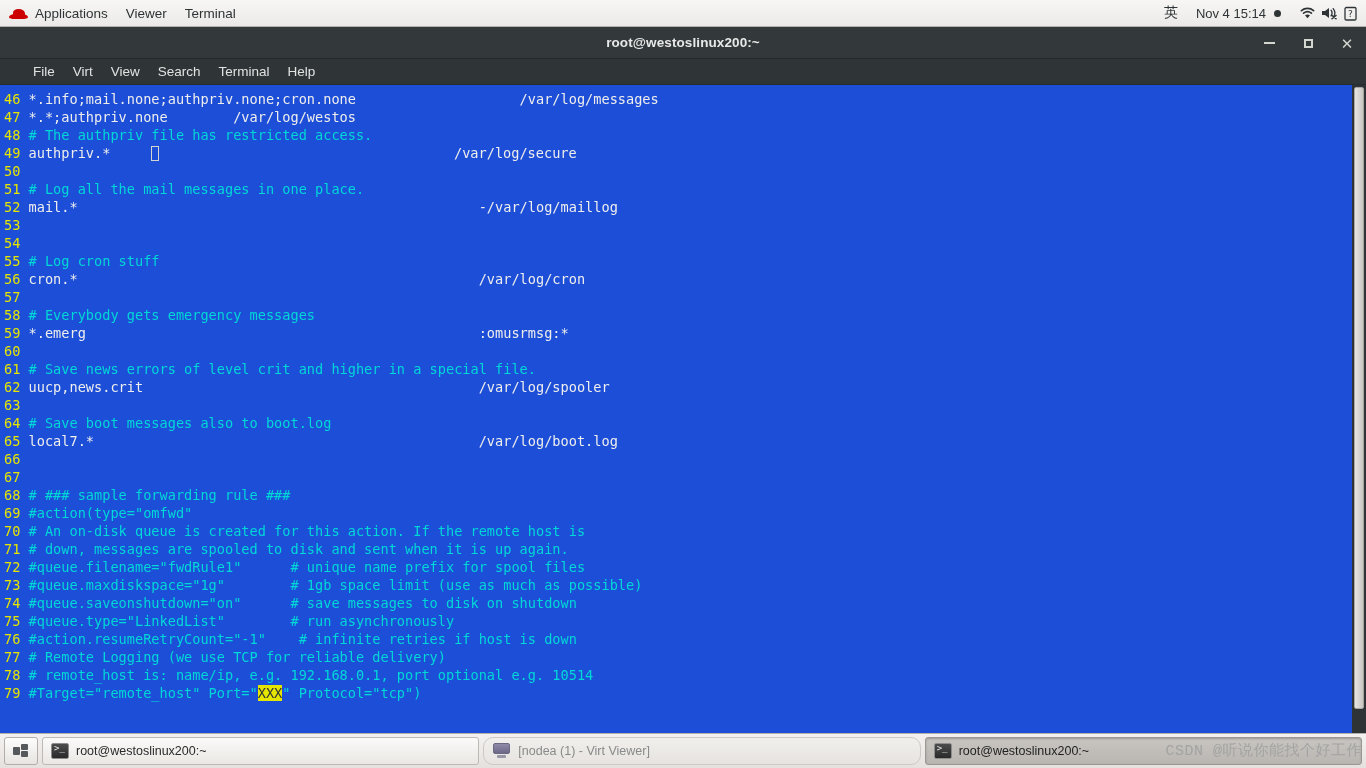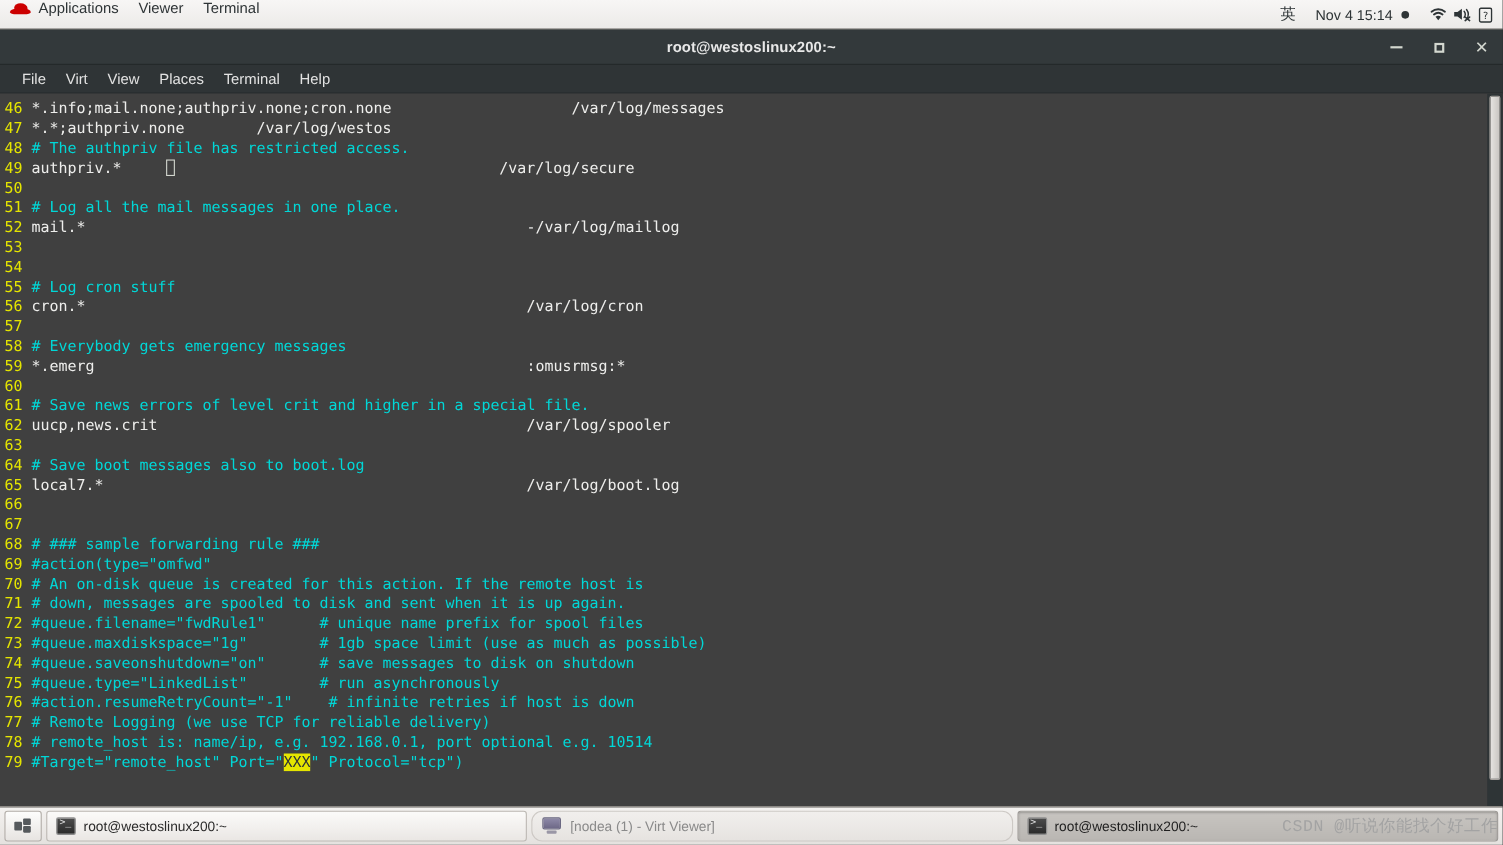--- a/index.html
+++ b/index.html
@@ -13,21 +13,21 @@
   
   #top-panel {
     position:absolute; left:0; top:0; width:1366px; height:27px;
     background:linear-gradient(#f7f6f5, #eceae8);
     border-bottom:1px solid #b6b0aa;
     display:flex; align-items:center;
     font-size:13.5px; color:#2e3436;
   }
   .panel-left { display:flex; align-items:center; height:100%; }
   .panel-menu {
-    display:flex; align-items:flex-start; gap:7px;
+    display:flex; align-items:center; gap:7px;
     height:100%; padding:0 9px;
     cursor:default;
   }
   .redhat {
     width:19px; height:15px; position:relative; display:inline-block;
   }
   .redhat .brim {
     position:absolute; left:0; bottom:2px; width:19px; height:5px;
     background:#cc0000; border-radius:50%/100% 100% 60% 60%;
   }
@@ -73,33 +73,33 @@
   .win-btn {
     width:22px; height:22px; display:flex; align-items:center;
     justify-content:center; color:#d3d7cf; cursor:default;
   }
   .wb-min { width:11px; height:2px; background:#d3d7cf; }
   .wb-max { width:9px; height:9px; border:2px solid #d3d7cf; }
   .wb-close { font-size:15px; line-height:1; }
 
   #menubar {
     height:26px; background:#2f3436;
-    display:flex; align-items:center; padding-left:11px;
+    display:flex; align-items:center; padding-left:24px;
     flex:0 0 26px;
     border-bottom:1px solid #262b2d;
   }
   .menu-item {
     padding:3px 9px; font-size:13.5px; color:#e2e2e2; cursor:default;
     border-radius:2px;
   }
 
   
   #term-body {
     flex:1; position:relative;
-    background:#404040;
+    background:#1d4ed8;
     display:flex;
     overflow:hidden;
   }
   #term-text {
     flex:1;
     font-family:"DejaVu Sans Mono", monospace;
     font-size:13.6px;
     line-height:18px;
     padding:5px 0 0 4px;
     white-space:pre;
@@ -290,21 +290,21 @@
           <span class="wb-max"></span>
         </div>
       <div class="win-btn wb-close">✕</div>
     </div>
   </div>
 
   <div id="menubar">
     <div class="menu-item">File</div>
     <div class="menu-item">Virt</div>
     <div class="menu-item">View</div>
-    <div class="menu-item">Places</div>
+    <div class="menu-item">Search</div>
     <div class="menu-item">Terminal</div>
     <div class="menu-item">Help</div>
   </div>
 
   <div id="term-body">
     <div id="term-text"><div class="trow"><span class="lnum">46 </span><span class="txt">*.info;mail.none;authpriv.none;cron.none                    /var/log/messages</span></div><div class="trow"><span class="lnum">47 </span><span class="txt">*.*;authpriv.none        /var/log/westos</span></div><div class="trow"><span class="lnum">48 </span><span class="cmt"># The authpriv file has restricted access.</span></div><div class="trow"><span class="lnum">49 </span><span class="txt">authpriv.*     </span><span class="cursor-box"></span><span class="txt">                                    /var/log/secure</span></div><div class="trow"><span class="lnum">50 </span></div><div class="trow"><span class="lnum">51 </span><span class="cmt"># Log all the mail messages in one place.</span></div><div class="trow"><span class="lnum">52 </span><span class="txt">mail.*                                                 -/var/log/maillog</span></div><div class="trow"><span class="lnum">53 </span></div><div class="trow"><span class="lnum">54 </span></div><div class="trow"><span class="lnum">55 </span><span class="cmt"># Log cron stuff</span></div><div class="trow"><span class="lnum">56 </span><span class="txt">cron.*                                                 /var/log/cron</span></div><div class="trow"><span class="lnum">57 </span></div><div class="trow"><span class="lnum">58 </span><span class="cmt"># Everybody gets emergency messages</span></div><div class="trow"><span class="lnum">59 </span><span class="txt">*.emerg                                                :omusrmsg:*</span></div><div class="trow"><span class="lnum">60 </span></div><div class="trow"><span class="lnum">61 </span><span class="cmt"># Save news errors of level crit and higher in a special file.</span></div><div class="trow"><span class="lnum">62 </span><span class="txt">uucp,news.crit                                         /var/log/spooler</span></div><div class="trow"><span class="lnum">63 </span></div><div class="trow"><span class="lnum">64 </span><span class="cmt"># Save boot messages also to boot.log</span></div><div class="trow"><span class="lnum">65 </span><span class="txt">local7.*                                               /var/log/boot.log</span></div><div class="trow"><span class="lnum">66 </span></div><div class="trow"><span class="lnum">67 </span></div><div class="trow"><span class="lnum">68 </span><span class="cmt"># ### sample forwarding rule ###</span></div><div class="trow"><span class="lnum">69 </span><span class="cmt">#action(type="omfwd"</span></div><div class="trow"><span class="lnum">70 </span><span class="cmt"># An on-disk queue is created for this action. If the remote host is</span></div><div class="trow"><span class="lnum">71 </span><span class="cmt"># down, messages are spooled to disk and sent when it is up again.</span></div><div class="trow"><span class="lnum">72 </span><span class="cmt">#queue.filename="fwdRule1"      # unique name prefix for spool files</span></div><div class="trow"><span class="lnum">73 </span><span class="cmt">#queue.maxdiskspace="1g"        # 1gb space limit (use as much as possible)</span></div><div class="trow"><span class="lnum">74 </span><span class="cmt">#queue.saveonshutdown="on"      # save messages to disk on shutdown</span></div><div class="trow"><span class="lnum">75 </span><span class="cmt">#queue.type="LinkedList"        # run asynchronously</span></div><div class="trow"><span class="lnum">76 </span><span class="cmt">#action.resumeRetryCount="-1"    # infinite retries if host is down</span></div><div class="trow"><span class="lnum">77 </span><span class="cmt"># Remote Logging (we use TCP for reliable delivery)</span></div><div class="trow"><span class="lnum">78 </span><span class="cmt"># remote_host is: name/ip, e.g. 192.168.0.1, port optional e.g. 10514</span></div><div class="trow"><span class="lnum">79 </span><span class="cmt">#Target="remote_host" Port="</span><span class="hl">XXX</span><span class="cmt">" Protocol="tcp")</span></div></div>
 
 
     <div id="term-scrollbar">
       <div id="term-thumb"></div>

